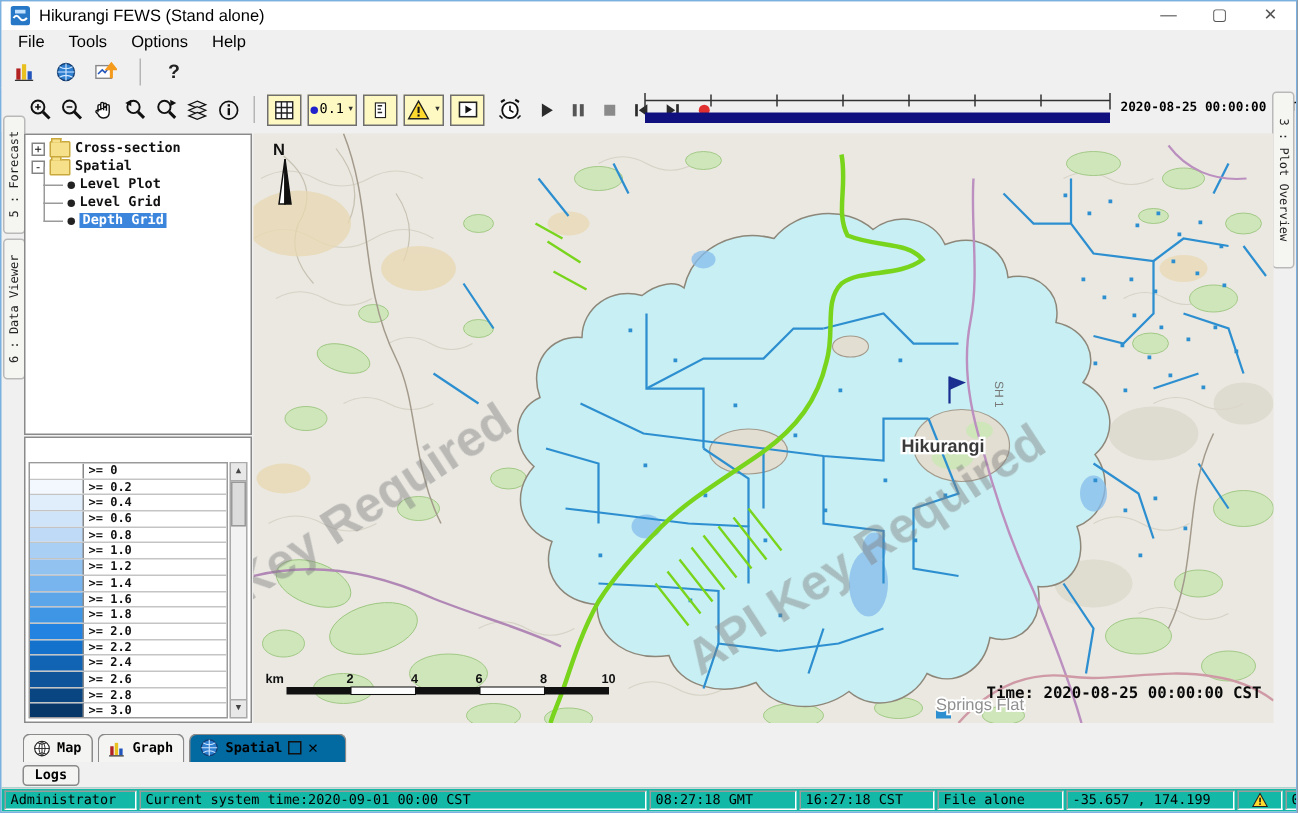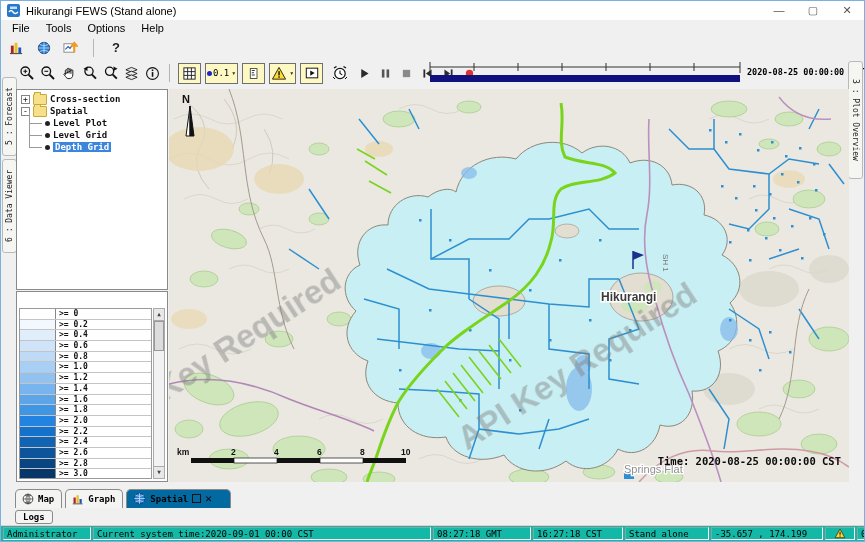--- a/index.html
+++ b/index.html
@@ -630,21 +630,21 @@
     </div>
   </div>
 
   <button class="logs-btn">Logs</button>
 
   <div class="statusbar">
     <div class="scell" style="width:80px">Administrator</div>
     <div class="scell" style="width:330px">Current system time:2020-09-01 00:00 CST</div>
     <div class="scell" style="width:90px">08:27:18 GMT</div>
     <div class="scell" style="width:82px">16:27:18 CST</div>
-    <div class="scell" style="width:76px">Stand alone</div>
+    <div class="scell" style="width:76px">File alone</div>
     <div class="scell" style="width:104px">-35.657 , 174.199</div>
     <div class="scell" style="width:22px;justify-content:center">
       <svg width="12" height="11" viewBox="0 0 16 16">
           <polygon points="8,1.5 15,14 1,14" fill="#ffd92e" stroke="#222"></polygon>
           <rect x="7.3" y="5.5" width="1.5" height="4.5" fill="#111"></rect>
           <rect x="7.3" y="11" width="1.5" height="1.5" fill="#111"></rect>
         </svg>
     </div>
     <div class="scell" style="width:52px">0.0 MB/s</div>
 

